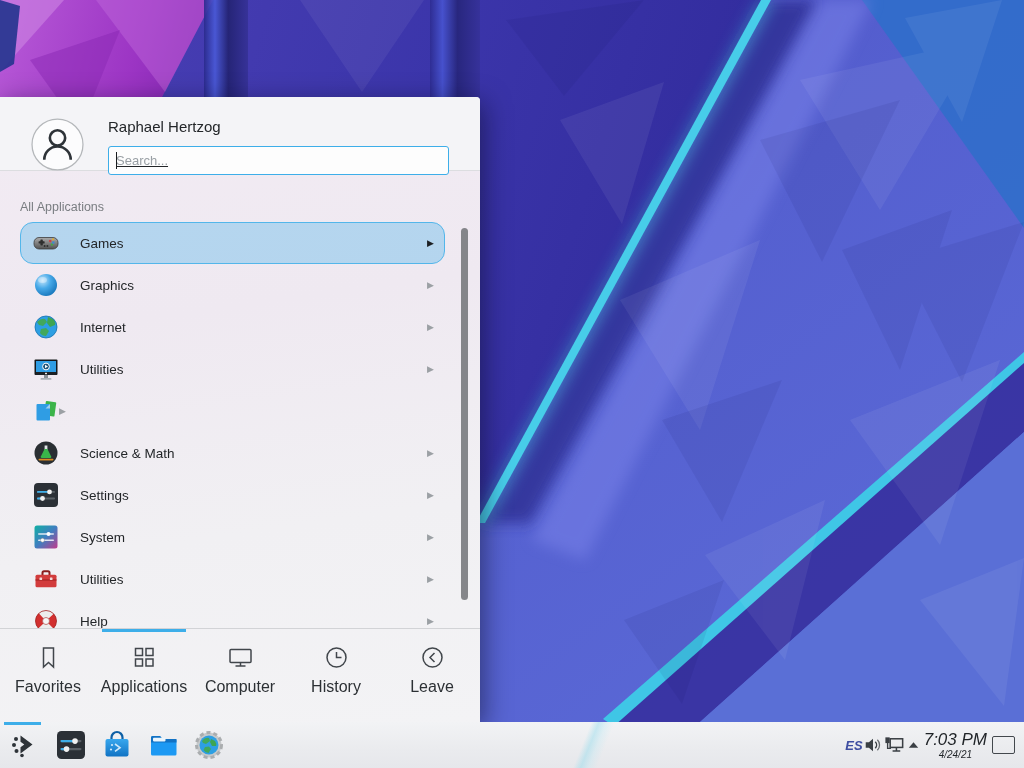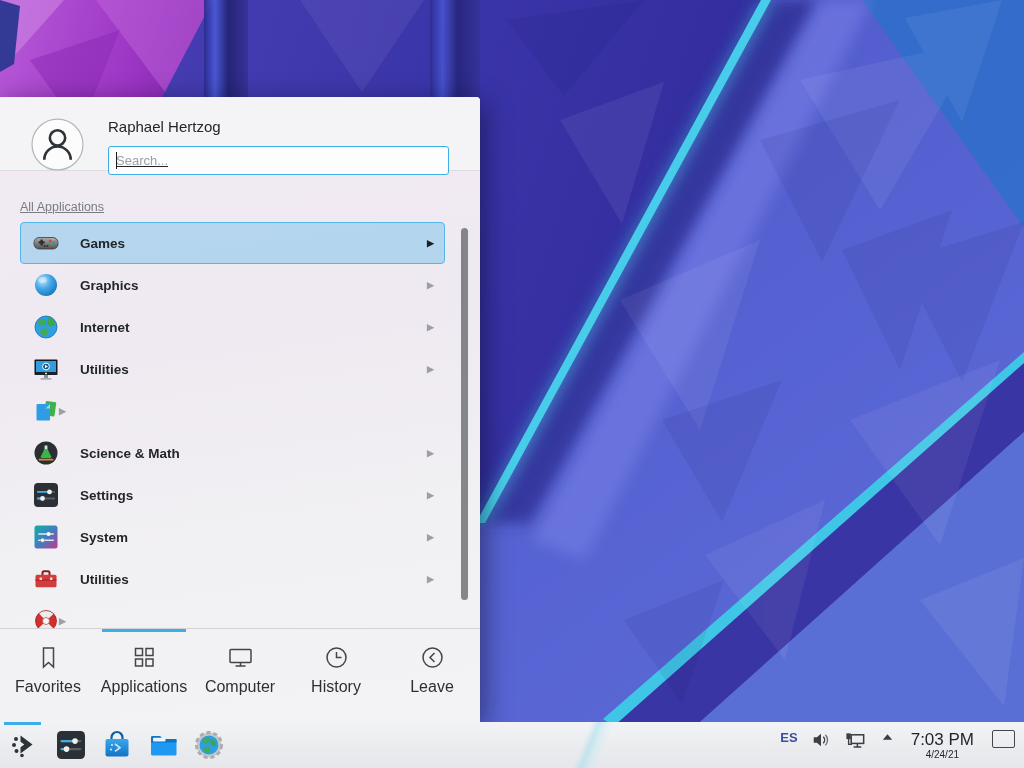--- a/index.html
+++ b/index.html
@@ -30,26 +30,26 @@
   .user-name { position:absolute; left:108px; top:21px; font-size:15px; color:#232629; }
   .search-wrap { position:absolute; left:108px; top:49px; width:341px; height:29px; }
   .search-input {
     width:100%; height:100%; border:1px solid #3daee9; border-radius:3px;
     background:#fdfdfd; padding:0 7px; font-size:13px; color:#232629;
     font-family:"Liberation Sans", sans-serif; outline:none;text-decoration:underline;
   }
   .search-input::placeholder { color:#9aa0a5; }
   .text-caret { position:absolute; left:8px; top:6px; width:1px; height:17px; background:#1a1d1f; }
 
-  .section-label { position:absolute; top:103px; left:20px; font-size:12.5px; color:#797d81;text-decoration:underline; }
+  .section-label { position:absolute; top:103px; left:20px; font-size:12.5px; color:#797d81; }
 
   .app-list { position:absolute; top:125px; left:20px; width:425px; height:406px; overflow:hidden; }
   .app-row {
     height:42px; display:flex; align-items:center;
-    padding:0 10px 0 12px; border:1px solid transparent; border-radius:4px;font-weight:bold;
+    padding:0 10px 0 12px; border:1px solid transparent; border-radius:13px;
   }
   .app-row.selected { background:rgba(61,174,233,.33); border-color:#53b6ea; }
   .mi-icon { width:26px; height:26px; flex:none; }
   .app-row .row-label { margin-left:21px; font-size:13.5px; color:#232629; flex:1; }
   .arrow { font-size:9px; color:#9ba0a4; }
   .app-row.selected .arrow { color:#1c1f22; }
 
   .list-scrollbar {
     position:absolute; left:461px; top:131px; width:7px; height:372px;
     background:#696c6f; border-radius:3.5px; opacity:.8;
@@ -71,21 +71,21 @@
     background:linear-gradient(180deg,#f2f3f5 0%, #eaebee 60%, #e6e7eb 100%);
     display:flex; align-items:center; z-index:5;
   }
   .panel-streak {
     position:absolute; left:548px; top:0; width:90px; height:46px; pointer-events:none;
     background:linear-gradient(112deg, transparent 40%, rgba(130,216,236,.38) 47%, rgba(165,230,245,.22) 54%, transparent 62%);
   }
   .panel-left { display:flex; align-items:center; gap:14px; padding-left:9px; }
   .task-icon { width:32px; height:32px; display:block; }
   .launcher-indicator { position:absolute; left:4px; top:0; width:37px; height:3px; background:#3daee9; }
-  .panel-right { margin-left:auto; display:flex; gap:13px; padding-right:9px; }
+  .panel-right { margin-left:auto; display:flex; align-items:center; padding-right:9px;font-style:italic; }
   .kb-layout { font-size:13px; font-weight:bold; color:#3d4da1; }
   .tray-icon { display:block; }
   .clock { text-align:center; color:#1f2327; line-height:1.12; margin-left:3px; }
   .clock-time { font-size:17px; }
   .clock-date { font-size:10px; }
   .show-desktop { width:23px; height:18px; border:1.7px solid #43484d; border-radius:2px; margin-left:5px; background:transparent; }
 </style>
 </head>
 <body>
 
@@ -311,20 +311,21 @@
         <span class="arrow">▶</span>
       </div>
 
       <div class="app-row">
         <svg class="mi-icon" viewBox="0 0 26 26">
           <circle cx="13" cy="13" r="10.5" fill="#ededed"></circle>
           <circle cx="13" cy="13" r="7" fill="none" stroke="#d22f2f" stroke-width="7" stroke-dasharray="11 11" stroke-dashoffset="5.5"></circle>
           <circle cx="13" cy="13" r="10.5" fill="none" stroke="#a02020" stroke-width="0.8"></circle>
           <circle cx="13" cy="13" r="3.5" fill="#f7f7f7" stroke="#a02020" stroke-width="0.6"></circle>
         </svg>
+        <span class="row-label">Help</span>
         <span class="arrow">▶</span>
       </div>
     </div>
 
     <div class="list-scrollbar"></div>
 
     <div class="tab-bar">
       <div class="tab">
 
         <svg class="tab-icon" viewBox="0 0 27 27" fill="none" stroke="#41464b" stroke-width="1.5">

